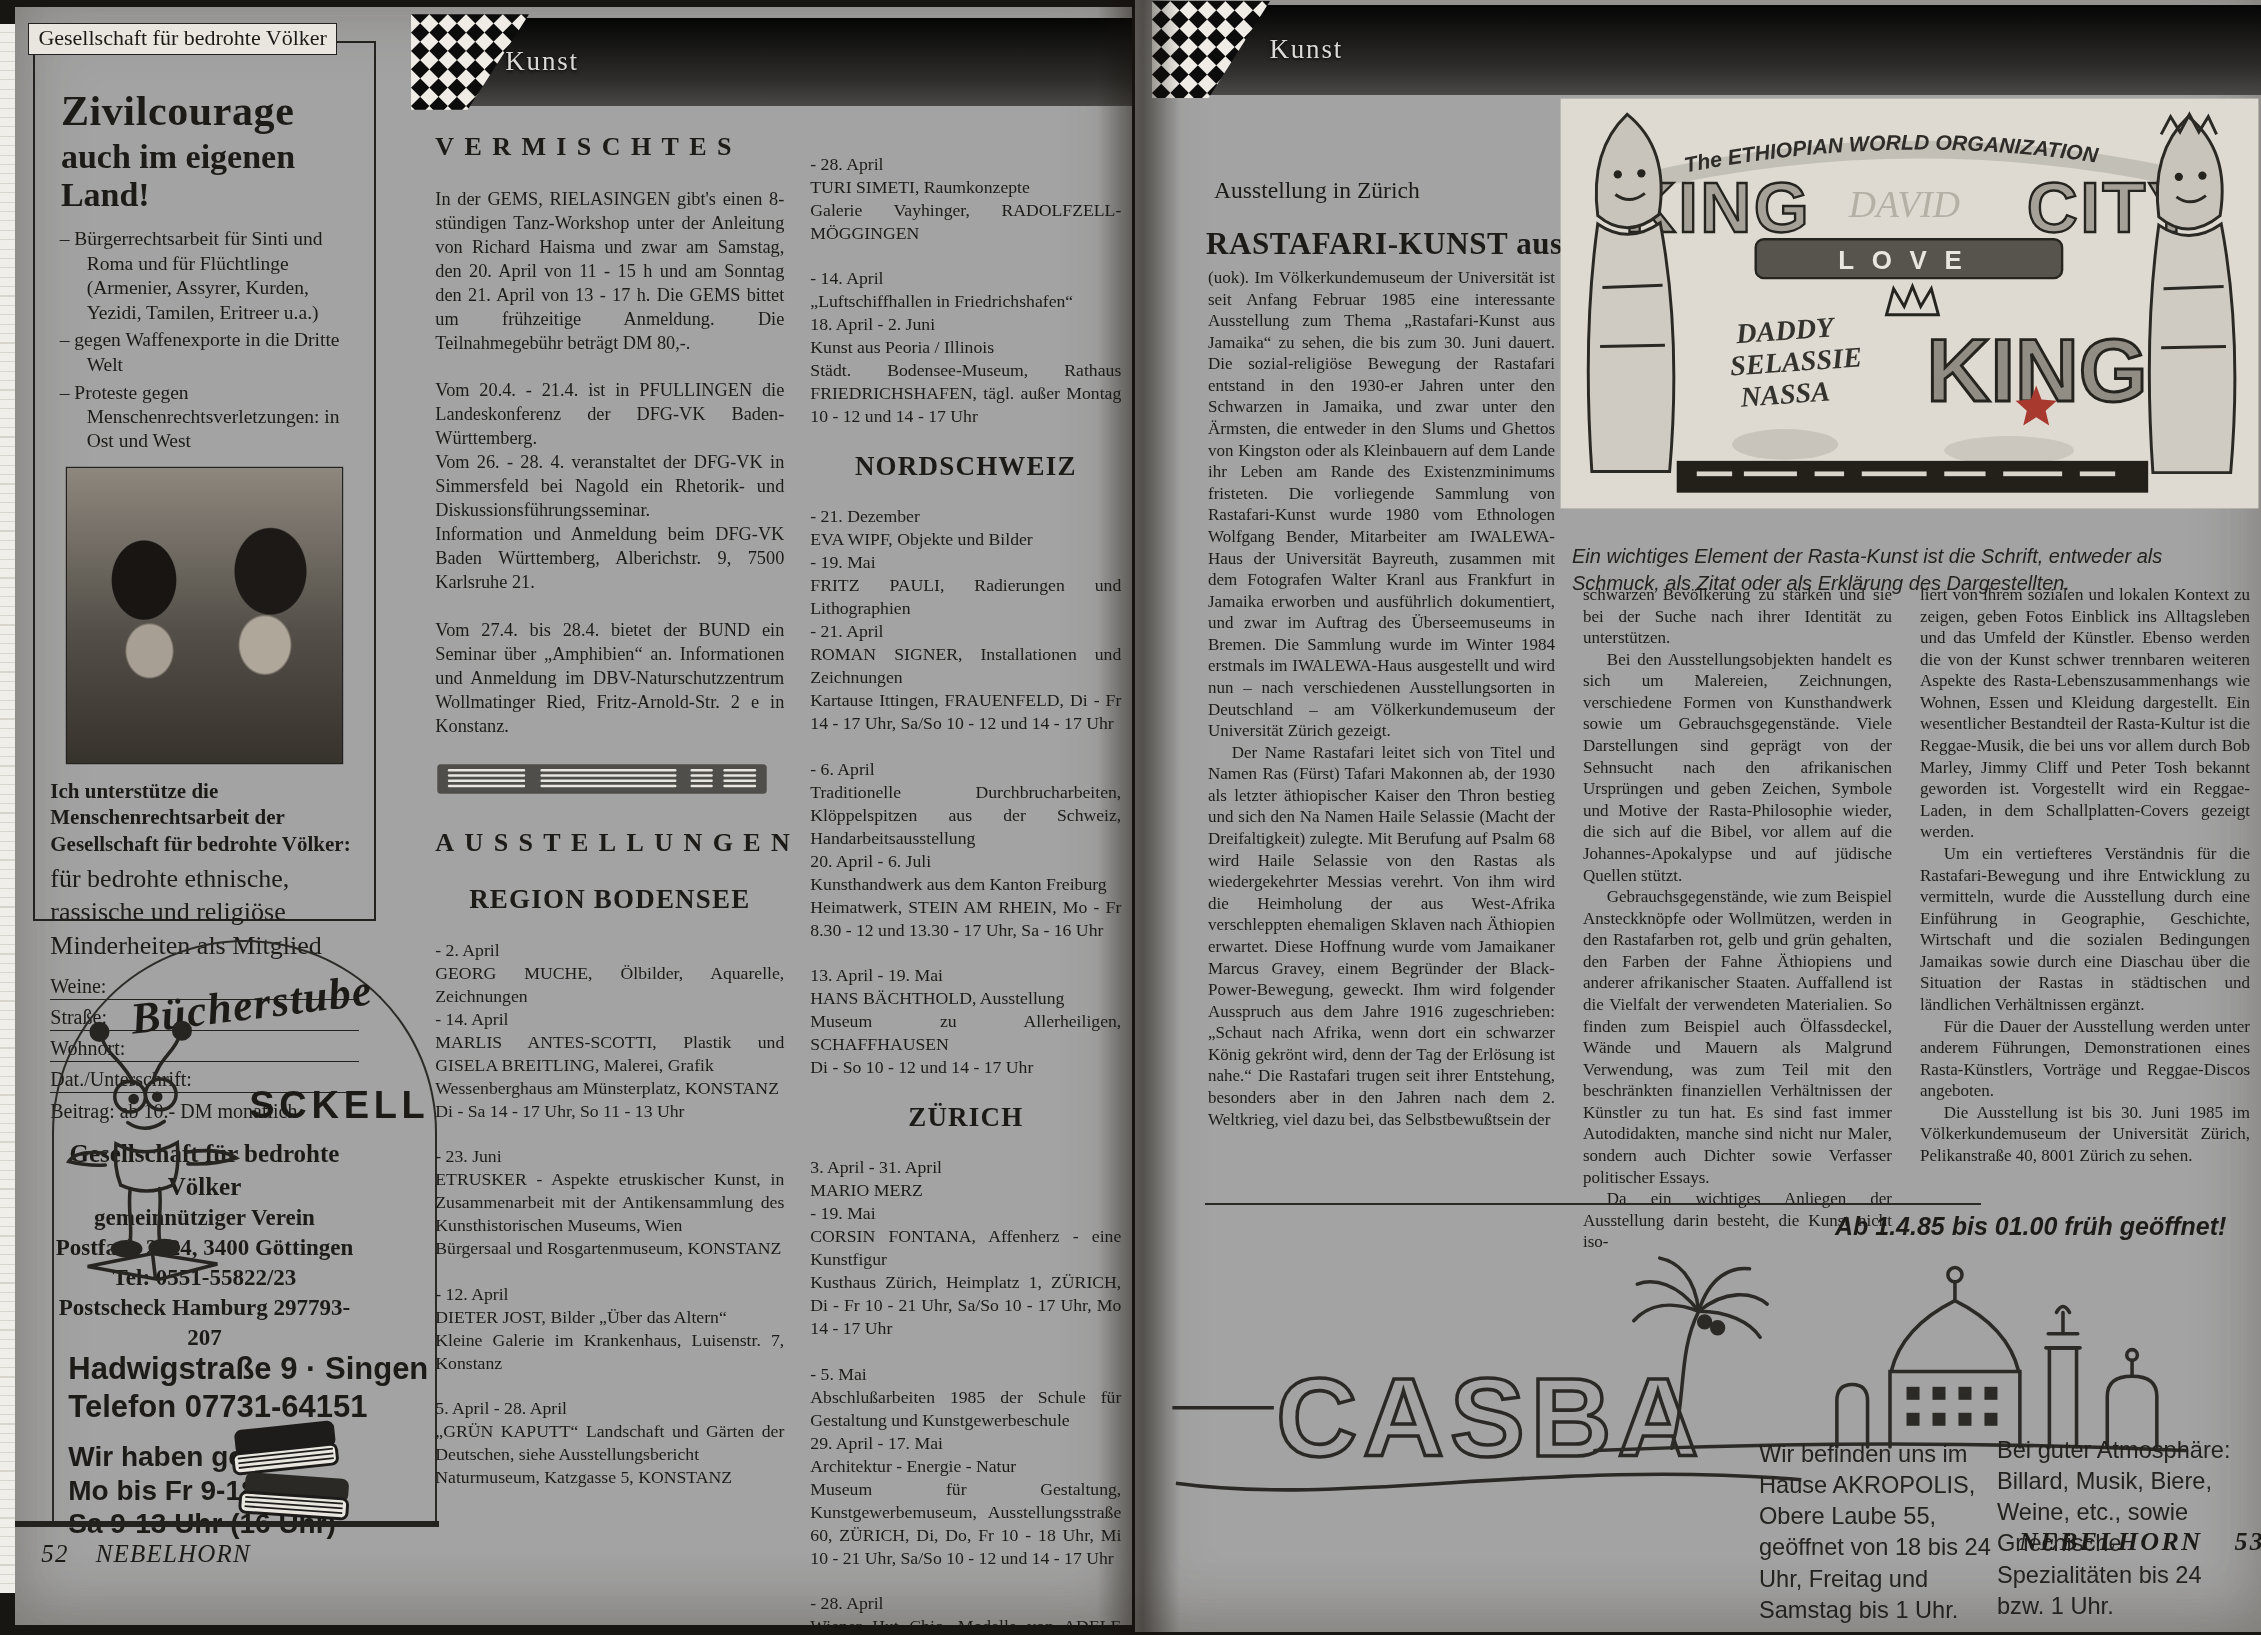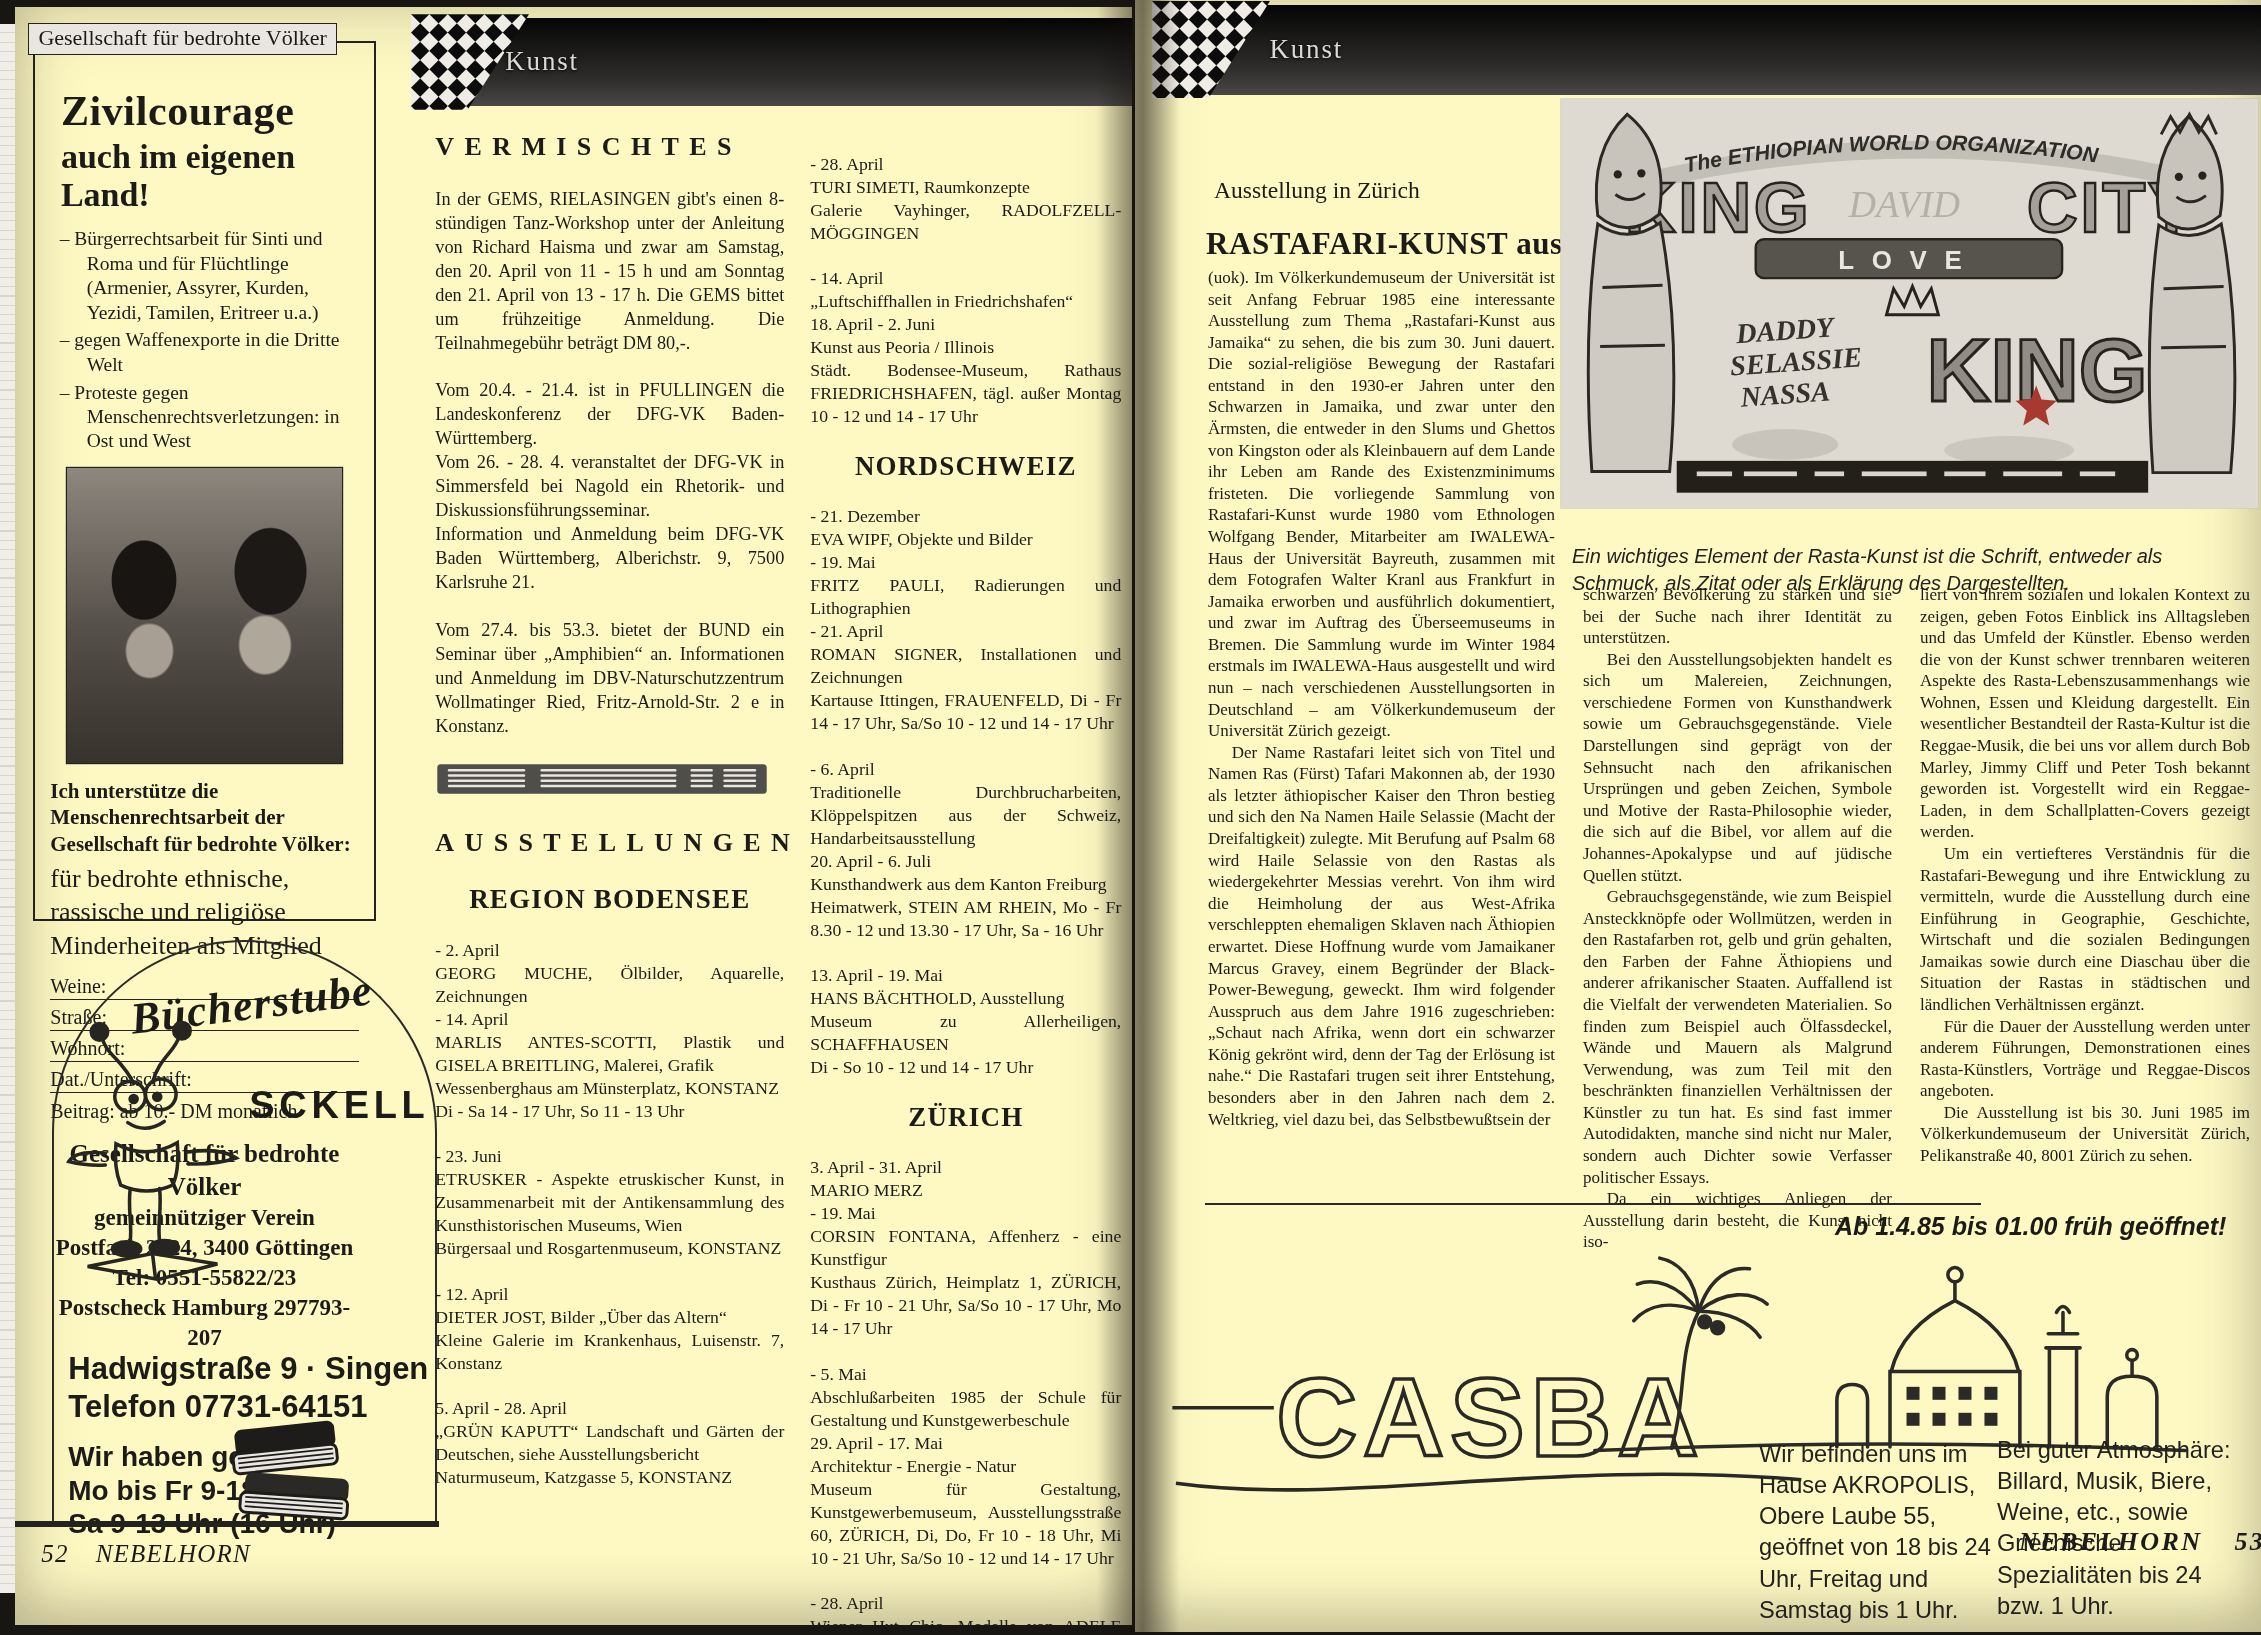--- a/index.html
+++ b/index.html
@@ -1,18 +1,18 @@
 <!DOCTYPE html>
 <html style="font-size:9.4px"><head>
 <meta charset="utf-8">
 <style>
   html,body{margin:0;padding:0;background:#100f0d;}
   .canvas{position:relative;width:2261px;height:1636px;background:#181613;overflow:hidden;
           font-family:"Liberation Serif","DejaVu Serif",serif;color:#1c1b18;}
-  .page{position:absolute;background:#fef9c3;overflow:hidden;
+  .page{position:absolute;background:#a3a3a3;overflow:hidden;
         box-shadow:inset 0 0 71px rgba(60,50,40,.25), inset 0 -23.6px 47px rgba(80,70,60,.18);}
   .page-left{left:15.3px;top:7px;width:1117px;height:1618px;}
   .page-right{left:1135px;top:0px;width:1126px;height:1632px;}
   .gutter{position:absolute;left:1097px;top:0;width:83px;height:1636px;z-index:5;
           background:linear-gradient(90deg,rgba(0,0,0,0),rgba(20,15,10,.38) 42%,rgba(20,15,10,.5) 55%,rgba(0,0,0,0));pointer-events:none;}
   .paper-stack{position:absolute;left:0;top:23.6px;width:15.3px;height:1569px;
           background:repeating-linear-gradient(180deg,#f0eee8 0 8.3px,#d8d5cd 8.3px 9.4px);}
 
   
   .band{position:absolute;background:linear-gradient(180deg,#050505,#2e2d2b 70%,#4a4846);
@@ -211,21 +211,21 @@
       <span class="num">52</span><span>NEBELHORN</span>
     </div>
 
     <div class="col col1">
       <h2 class="h-spread">VERMISCHTES</h2>
       <div>
           <p class="para">In der GEMS, RIELASINGEN gibt's einen 8-stündigen Tanz-Workshop unter der Anleitung von Richard Haisma und zwar am Samstag, den 20. April von 11 - 15 h und am Sonntag den 21. April von 13 - 17 h. Die GEMS bittet um frühzeitige Anmeldung. Die Teilnahmegebühr beträgt DM 80,-.</p>
           <p class="para">Vom 20.4. - 21.4. ist in PFULLINGEN die Landeskonferenz der DFG-VK Baden-Württemberg.
 Vom 26. - 28. 4. veranstaltet der DFG-VK in Simmersfeld bei Nagold ein Rhetorik- und Diskussionsführungsseminar.
 Information und Anmeldung beim DFG-VK Baden Württemberg, Alberichstr. 9, 7500 Karlsruhe 21.</p>
-          <p class="para">Vom 27.4. bis 53.3. bietet der BUND ein Seminar über „Amphibien“ an. Informationen und Anmeldung im DBV-Naturschutzzentrum Wollmatinger Ried, Fritz-Arnold-Str. 2 e in Konstanz.</p>
+          <p class="para">Vom 27.4. bis 28.4. bietet der BUND ein Seminar über „Amphibien“ an. Informationen und Anmeldung im DBV-Naturschutzzentrum Wollmatinger Ried, Fritz-Arnold-Str. 2 e in Konstanz.</p>
         </div>
       <svg class="grille" width="334" height="34" viewBox="0 0 566 58">
         <rect x="2" y="4" width="562" height="50" rx="6" fill="#504e4a"></rect>
         <g stroke="#e9e6df" stroke-width="4" stroke-linecap="round">
           <g>
               <line x1="22" y1="14" x2="150" y2="14"></line>
               <line x1="22" y1="23" x2="150" y2="23"></line>
               <line x1="22" y1="32" x2="150" y2="32"></line>
               <line x1="22" y1="41" x2="150" y2="41"></line>
             </g>

